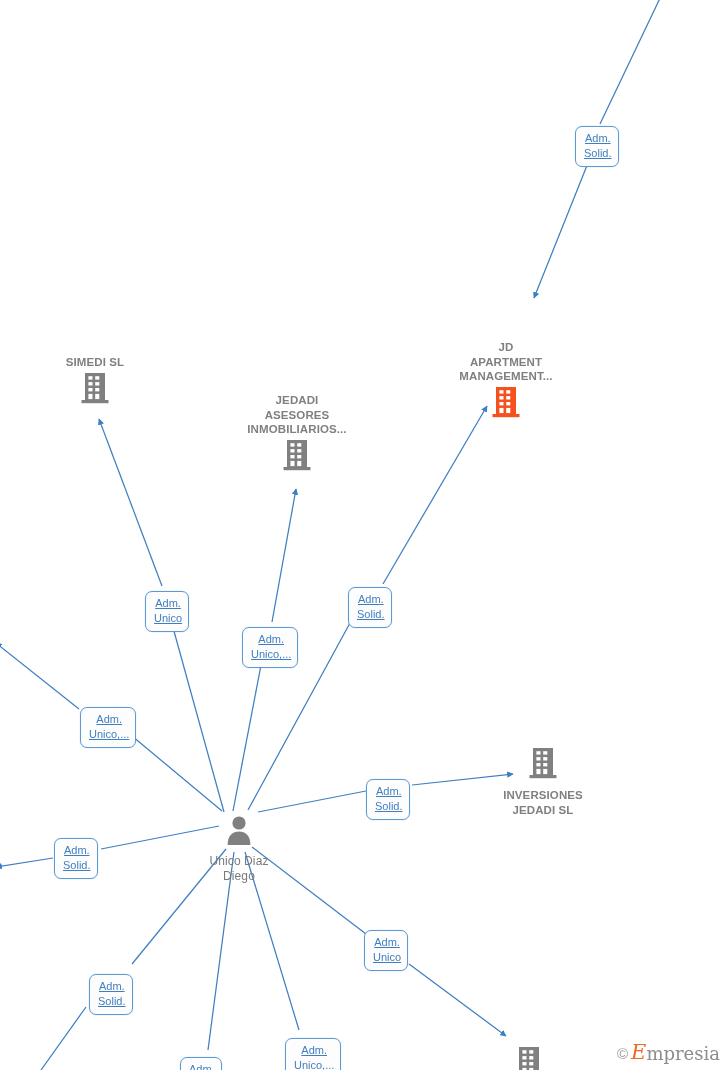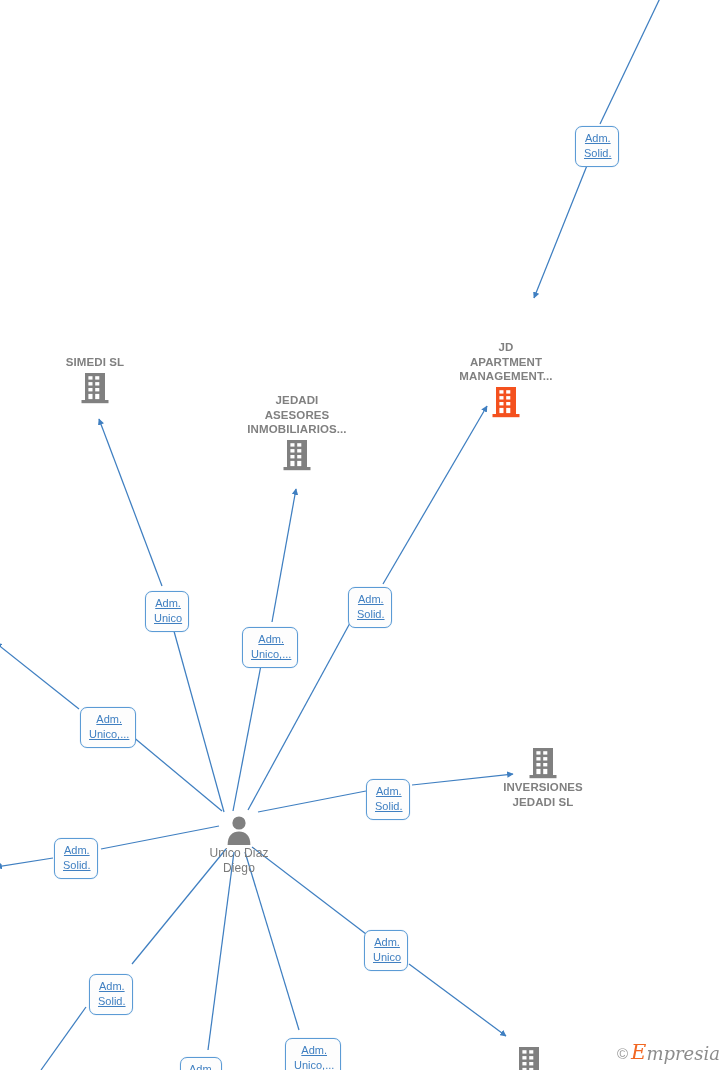--- a/index.html
+++ b/index.html
@@ -43,21 +43,21 @@
     font-weight: normal;
     font-size: 12px;
     color: #7a7a7a;
   }
   .node-icon {
     display: block;
     margin: 0 auto;
     line-height: 0;
   }
   .node.label-top .node-icon { margin-top: 2px; }
-  .node.label-bottom .node-label { margin-top: 1px; }
+  .node.label-bottom .node-label { margin-top: 9px; }
 
   .edge-label {
     position: absolute;
     box-sizing: border-box;
     background: #fdfdfd;
     border: 1.3px solid #5b9bd5;
     border-radius: 7px;
     color: #3f7fc1;
     font-size: 11px;
     line-height: 15px;
@@ -85,21 +85,20 @@
     font-family: "DejaVu Serif", serif;
     font-style: italic;
     font-size: 21px;
     color: #f26722;
     line-height: 1;
     position: relative;
     top: -1px;
   }
   #watermark .wm-rest {
     font-family: "DejaVu Serif", serif;
-    font-style: italic;
     font-size: 18px;
     color: #8c8c8c;
     line-height: 1;
     margin-left: -3px;
     text-align: right;
   }
 </style>
 </head>
 <body>
 

